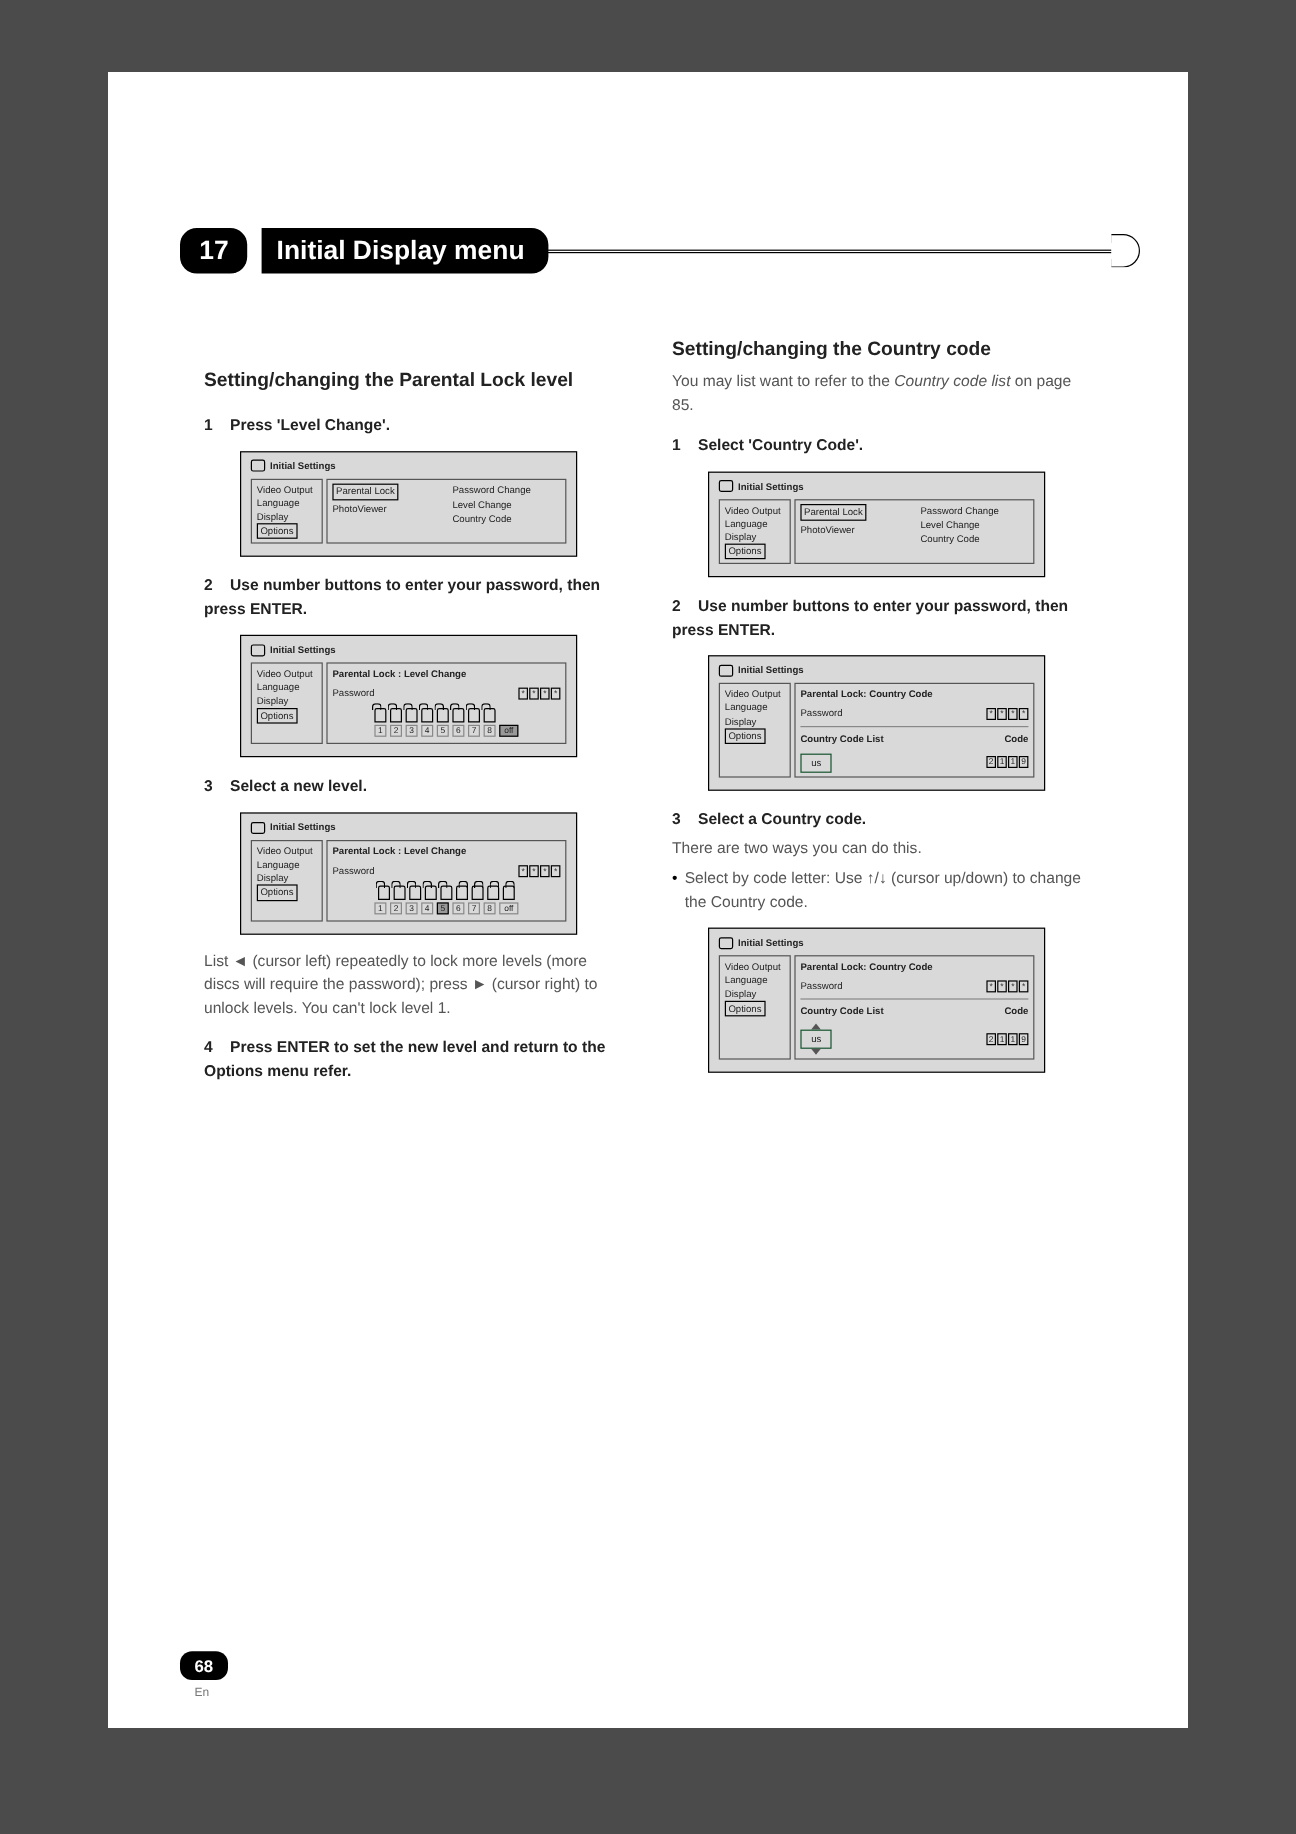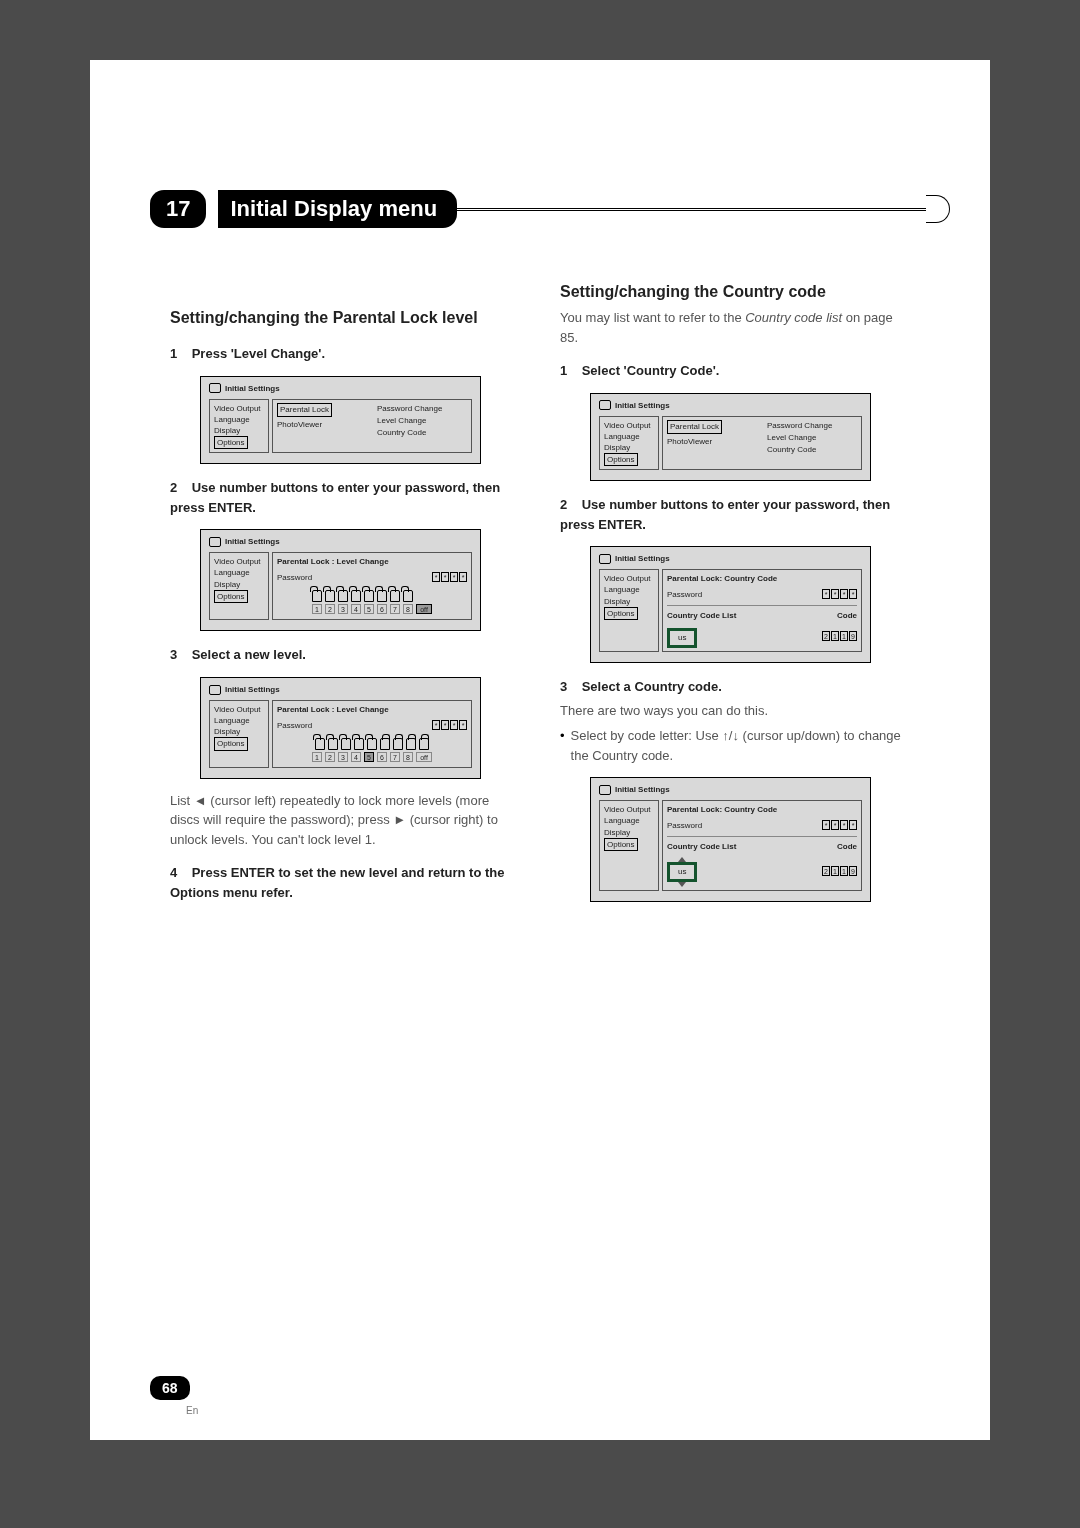--- a/index.html
+++ b/index.html
@@ -95,31 +95,31 @@
   .pwboxes span { display:inline-block; width:8px; height:10px; border:1px solid #000; margin-left:1px; text-align:center; font-size:7px; line-height:10px; }
   .levelrow { display:flex; gap:3px; justify-content:center; margin-top:6px; }
   .lockicon { display:inline-block; width:10px; height:12px; border:1px solid #000; border-radius:2px 2px 0 0; position:relative; }
   .lockicon.closed::before { content:""; position:absolute; top:-5px; left:1px; width:6px; height:5px; border:1px solid #000; border-bottom:none; border-radius:3px 3px 0 0; }
   .lockicon.open::before { content:""; position:absolute; top:-5px; left:-3px; width:6px; height:5px; border:1px solid #000; border-bottom:none; border-radius:3px 3px 0 0; }
   .numrow { display:flex; gap:3px; justify-content:center; margin-top:2px; }
   .numrow span { display:inline-block; width:10px; height:10px; border:1px solid #888; font-size:7px; text-align:center; line-height:10px; }
   .numrow span.off { width:16px; }
   .numrow span.sel { background:#999; border-color:#000; }
   .arrow { display:inline-block; }
-  .codebox { display:inline-block; border:3px solid #14532d; padding:1px 8px; margin-top:2px;}
+  .codebox { display:inline-block; border:1px solid #14532d; padding:1px 8px; margin-top:2px;}
   .stacked { display:flex; flex-direction:column; align-items:center; gap:0; }
   .tri { width:0;height:0;border-left:4px solid transparent;border-right:4px solid transparent; }
   .tri.up{border-bottom:5px solid #555;} .tri.down{border-top:5px solid #555;}
   .bullet { display:flex; gap:6px; margin-top:6px; color:#555;}
   .bullet .dot { color:#000; }
   .page-num-badge {
     position:absolute; bottom:40px; left:60px;
     background:#000; color:#fff; border-radius:10px; padding:4px 12px; font-weight:bold; font-size:14px;
   }
-  .page-lang { position:absolute; bottom:24px; left:72px; font-size:10px; color:#777;margin-left:24px; }
+  .page-lang { position:absolute; bottom:24px; left:72px; font-size:10px; color:#777; }
 </style>
 </head>
 <body>
 
 <div class="page">
 
   <div class="chapter-tab">
     <div class="chapter-num">17</div>
     <div class="chapter-title">Initial Display menu</div>
     <div class="chapter-line"></div>

